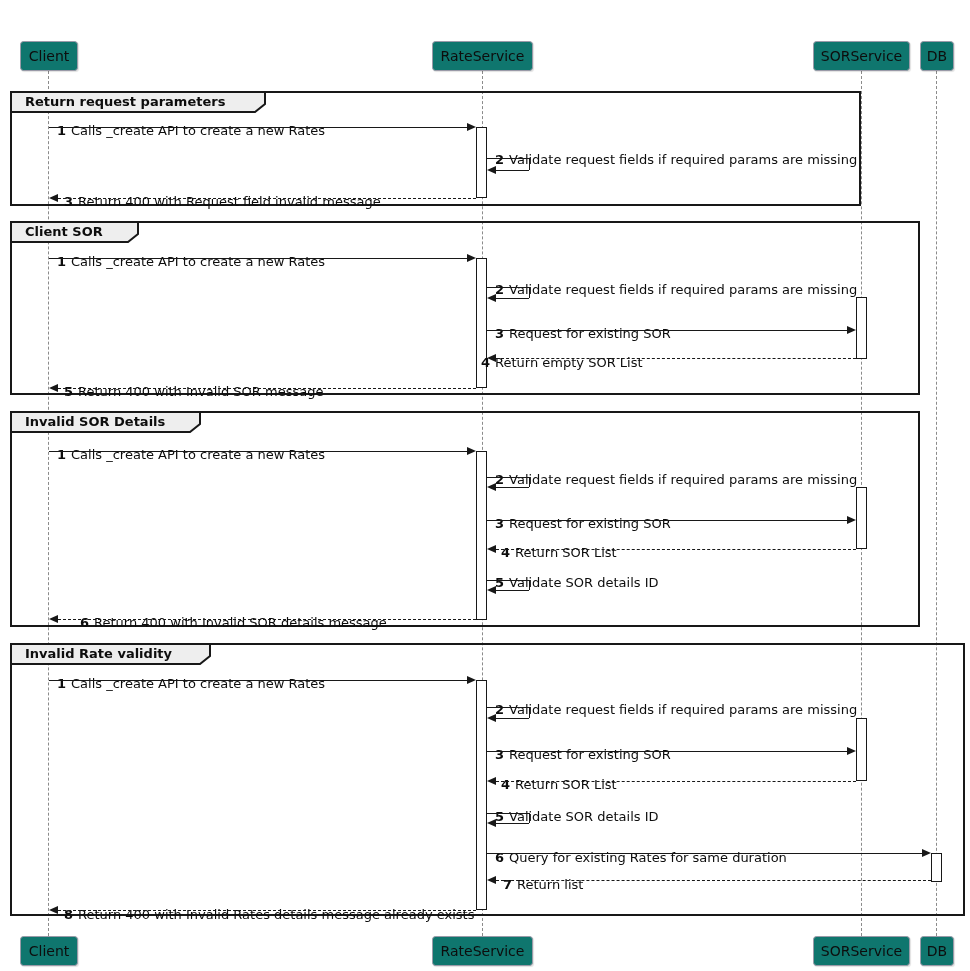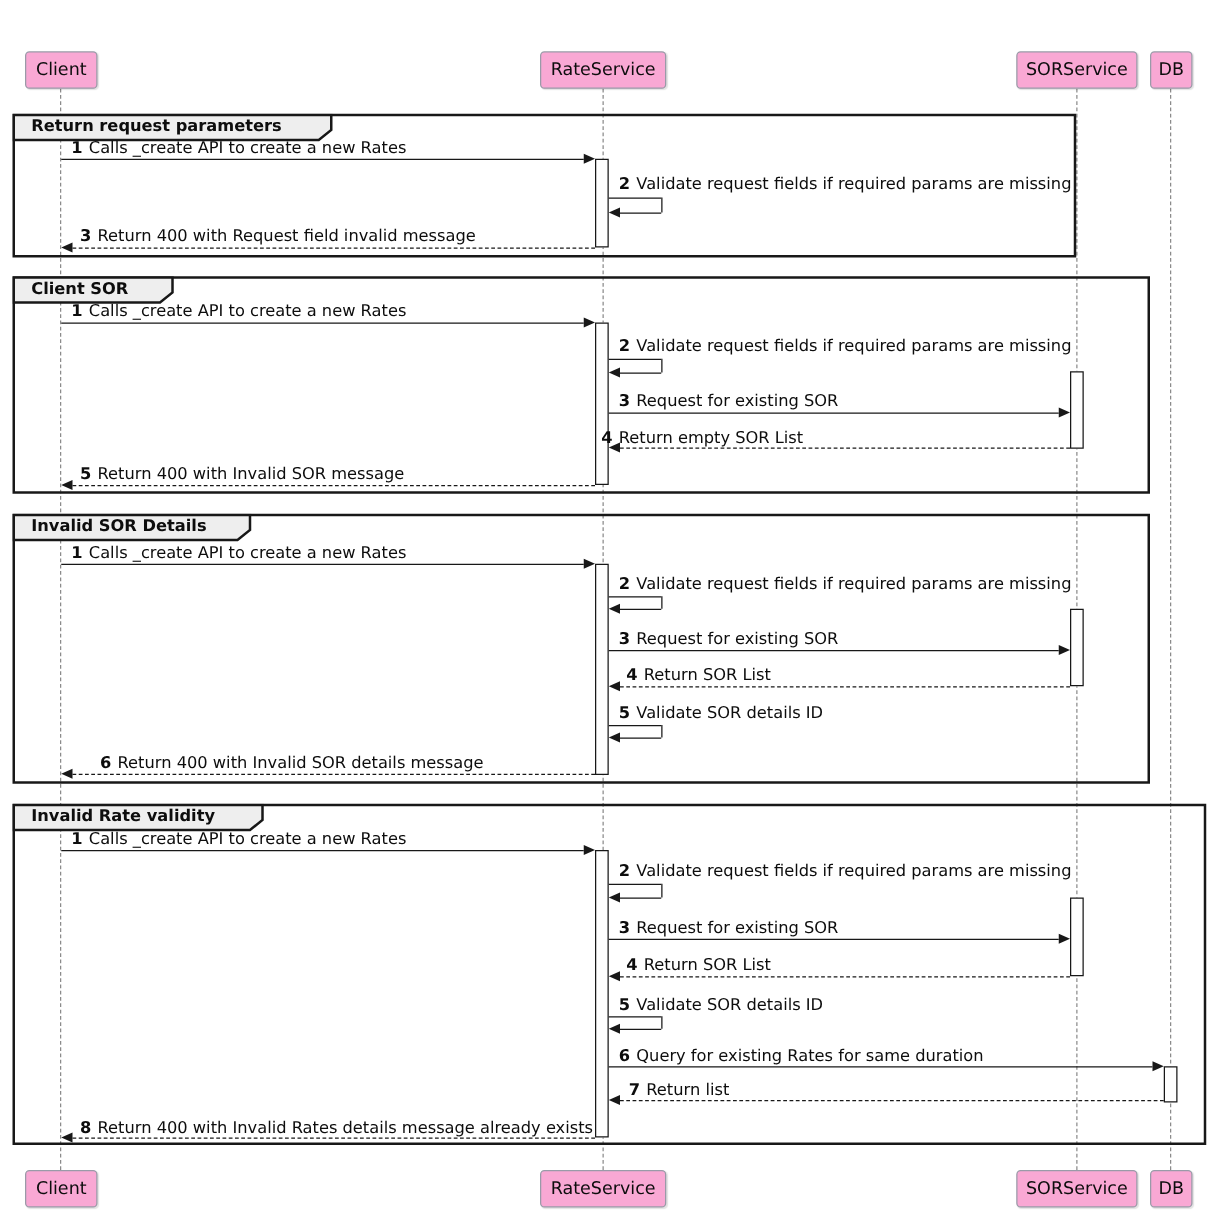--- a/index.html
+++ b/index.html
@@ -1,29 +1,29 @@
 <!DOCTYPE html>
 <html><head>
 <meta charset="utf-8">
 <style>
   html,body{margin:0;padding:0;background:#ffffff;}
   #canvas{position:relative;width:970px;height:971px;background:#ffffff;
           font-family:"DejaVu Sans","Liberation Sans",sans-serif;color:#0d0d0d;overflow:hidden;}
   #title{position:absolute;left:0;top:14px;width:970px;text-align:center;
          font-size:15px;font-weight:bold;letter-spacing:0.2px;}
-  .pbox{position:absolute;height:30px;box-sizing:border-box;background:#f9a8d4;
+  .pbox{position:absolute;height:30px;box-sizing:border-box;background:#0f766e;
         border:1px solid #9a9aa8;border-radius:3.5px;display:flex;align-items:center;
         justify-content:center;font-size:14px;box-shadow:1px 1px 1px rgba(0,0,0,0.12);}
   .lifeline{position:absolute;top:71px;height:865px;width:0;border-left:1px dashed #8b8b8b;}
   .frame{position:absolute;box-sizing:border-box;border:2px solid #181818;background:transparent;}
   .fhdr{position:absolute;}
   .fhdr polygon{fill:#EEEEEE;stroke:#181818;stroke-width:2;}
   .fhdr-label{position:absolute;height:21px;line-height:21px;font-size:13px;font-weight:bold;
               padding-left:15px;white-space:nowrap;}
-  .mlabel{position:absolute;font-size:13px;white-space:nowrap;}
+  .mlabel{position:absolute;font-size:13px;white-space:nowrap;margin-top:12px;}
   .mlabel b{margin-right:5px;}
   .sl{position:absolute;height:0;border-top:1px solid #181818;}
   .dl{position:absolute;height:0;border-top:1px dashed #181818;}
   .vl{position:absolute;width:0;border-left:1px solid #181818;}
   .ar{position:absolute;width:0;height:0;border-left:9px solid #181818;
       border-top:4px solid transparent;border-bottom:4px solid transparent;}
   .al{position:absolute;width:0;height:0;border-right:9px solid #181818;
       border-top:4px solid transparent;border-bottom:4px solid transparent;}
   .act{position:absolute;width:11px;box-sizing:border-box;background:#ffffff;border:1px solid #181818;}
 </style>

